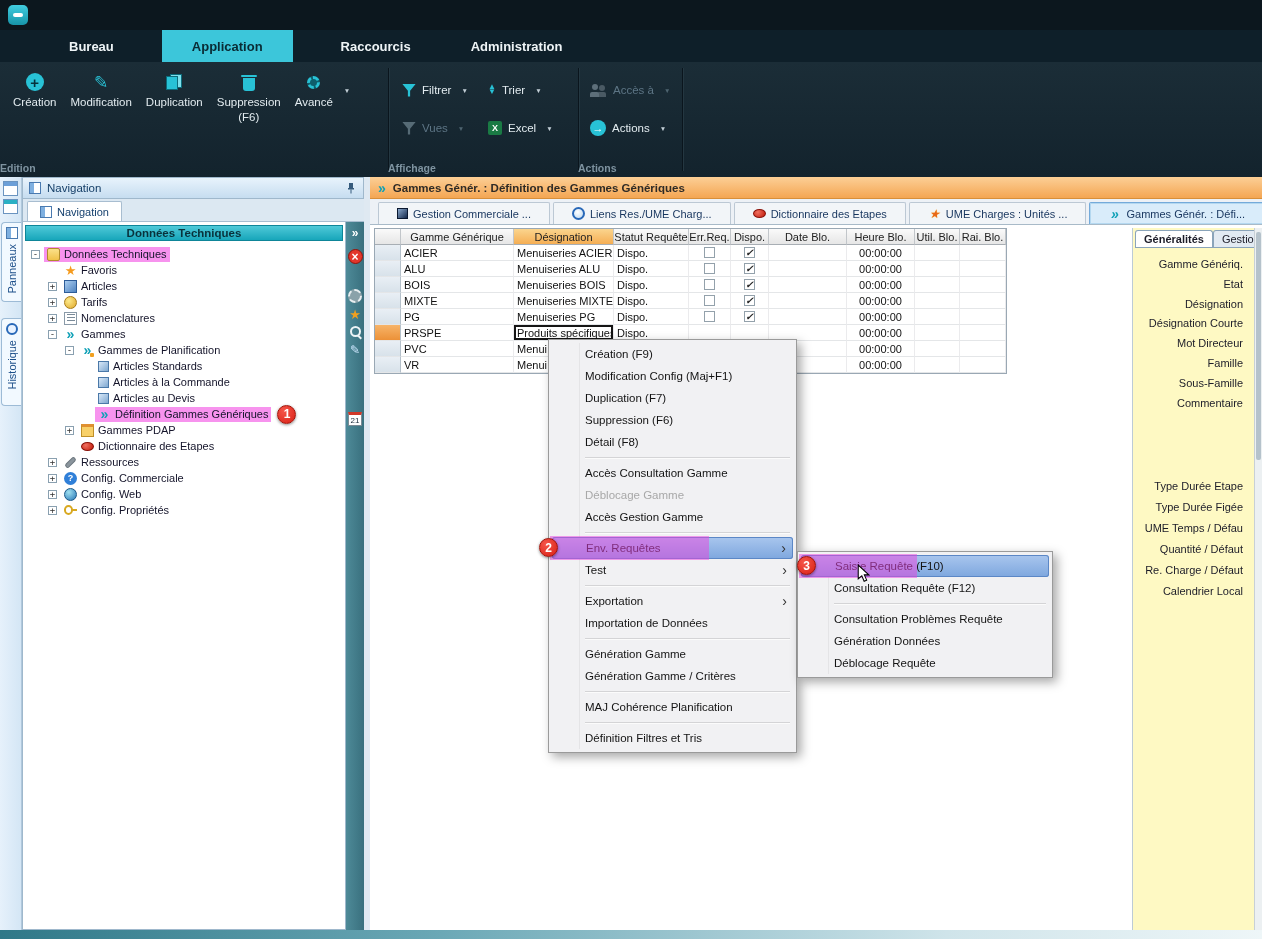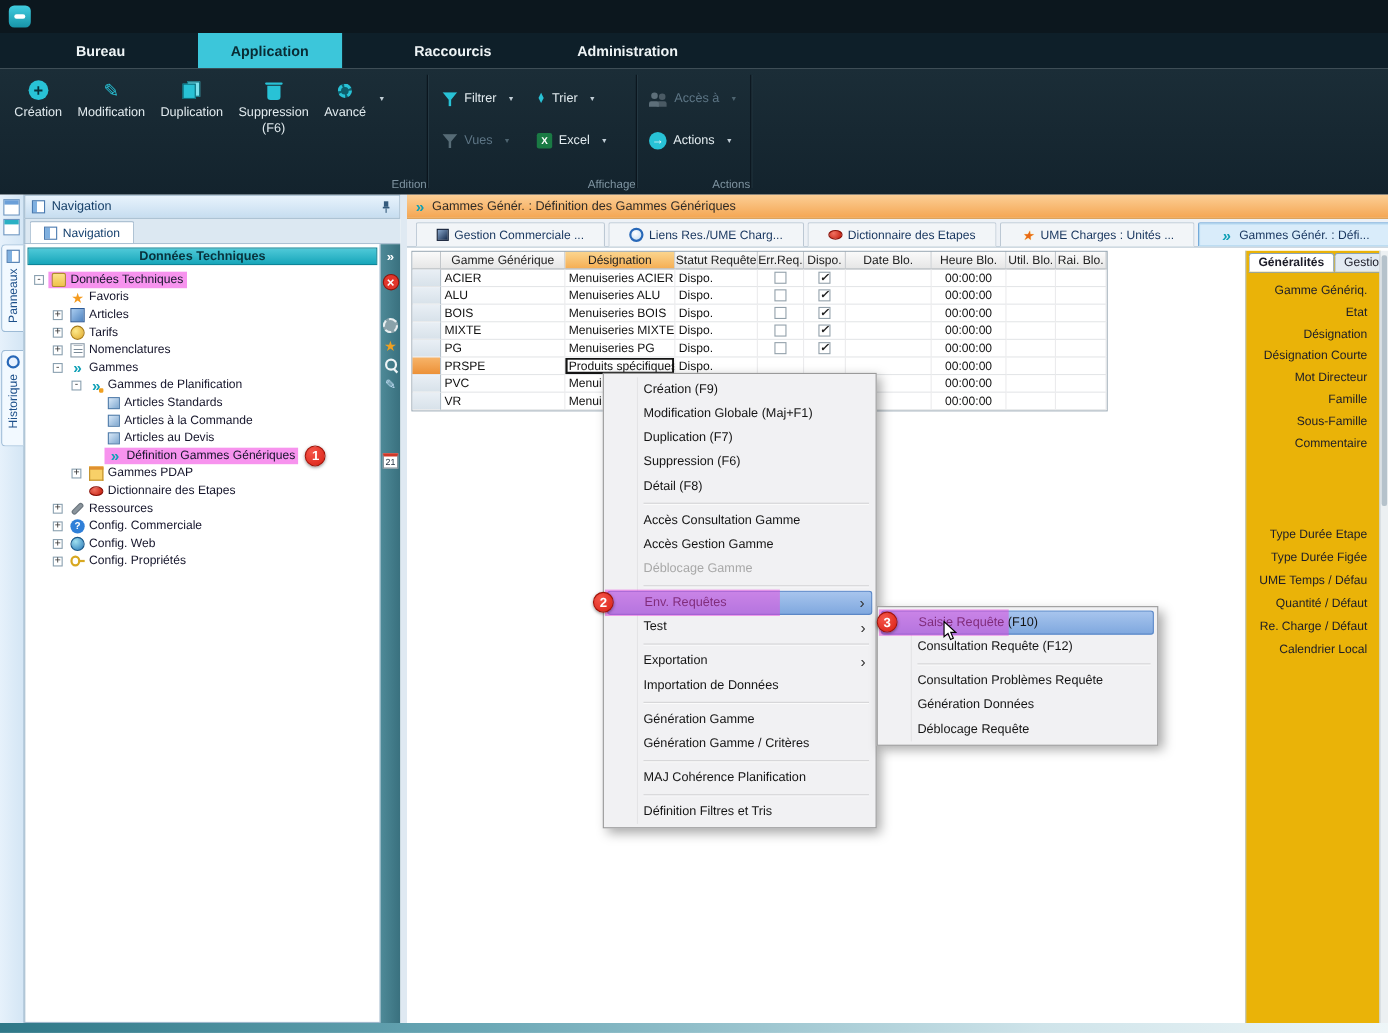--- a/index.html
+++ b/index.html
@@ -7,32 +7,32 @@
   .screen { position:relative; width:1262px; height:939px; background:#fff; overflow:hidden; font-size:11px; }
 
   
   .titlebar { position:absolute; left:0; top:0; width:1262px; height:30px; background:#0c171e; }
   .app-logo { position:absolute; left:8px; top:5px; width:20px; height:20px; border-radius:5px;
     background:linear-gradient(180deg,#41cde0,#1794a8); }
   .app-logo::before { content:""; position:absolute; left:5px; top:8px; width:10px; height:4px; border-radius:2px; background:#fff; }
 
   
   .rtabs { position:absolute; left:0; top:30px; width:1262px; height:32px; background:#0e1f29;
-    display:flex; align-items:stretch; padding-left:57px; gap:54px; }
+    display:flex; align-items:stretch; padding-left:57px; gap:36px; }
   .rtab { display:flex; align-items:center; padding:0 12px; font-weight:bold; font-size:13px; color:#eef4f6; white-space:nowrap; }
   .rtab.on { background:#3cc6da; color:#092b34; padding:0 30px; }
 
   
   .ribbon { position:absolute; left:0; top:62px; width:1262px; height:115px;
     background:linear-gradient(180deg,#1b2d37,#13232d); }
   .rgroup { position:absolute; top:0; height:115px; }
   .rg-edition { left:0; width:388px; }
   .rg-affichage { left:388px; width:190px; }
   .rg-actions { left:578px; width:104px; }
-  .rg-label { position:absolute; bottom:3px; left:0; right:0; text-align:right; font-size:10.5px; color:#7e93a0; }
+  .rg-label { position:absolute; bottom:3px; left:0; right:0; text-align:left; font-size:10.5px; color:#7e93a0;font-weight:bold; }
   .rsep { position:absolute; top:6px; bottom:6px; width:1px; background:#0a151d; box-shadow:1px 0 0 #243741; }
   .edition-row { display:flex; align-items:flex-start; padding:7px 0 0 6px; }
   .bigbtn { display:flex; flex-direction:column; align-items:center; gap:3px; padding:2px 7px;
     color:#e2ebef; font-size:11.5px; text-align:center; line-height:1.15; cursor:default; }
   .bicon { height:22px; display:flex; align-items:center; justify-content:center; }
   .avance-wrap { display:flex; align-items:center; }
   .subkey { margin-top:-1px; }
   .dd { font-size:6.5px; color:#c2ced6; margin-left:4px; }
   .dd.ddis { color:#4e6470; }
   .smbtn { position:absolute; display:flex; align-items:center; gap:6px; color:#e2ebef; font-size:11.5px; height:24px; white-space:nowrap; }
@@ -141,21 +141,21 @@
   .sic.ic-edit::before { content:"✎"; color:#cfe8ff; font-size:12px; }
   .sic.ic-calendar { background:#fff; border:1px solid #7a8a94; border-top:3px solid #d03828; width:14px; height:14px;
     font-size:8px; color:#1a2a3a; }
   .sic.ic-calendar::before { content:"21"; }
 
   .panel-gap { position:absolute; left:364px; top:177px; width:6px; height:753px; background:#dfe9f2; }
 
   
   .main-title { position:absolute; left:370px; top:177px; width:892px; height:22px;
     background:linear-gradient(180deg,#fccf96,#f4a653); border-bottom:1px solid #d88f3a;
-    display:flex; align-items:center; gap:7px; padding:0 8px; font-size:11.5px; font-weight:normal; color:#2f2b26; }
+    display:flex; align-items:center; gap:7px; padding:0 8px; font-size:11.5px; font-weight:bold; color:#2f2b26; }
   .mt-icon::before { content:"»"; color:#0fa0b6; font-weight:bold; font-size:14px; }
   .dtabs { position:absolute; left:370px; top:199px; width:892px; height:26px; background:#edf1f6;
     border-bottom:1px solid #a8bac8; display:flex; align-items:flex-end; padding-left:8px; gap:3px; }
   .dtab { display:flex; align-items:center; gap:5px; height:22px; padding:0 18px; font-size:11px; color:#17355e;
     border:1px solid #bcc8d4; border-bottom:none; background:#f2f5f8; border-radius:2px 2px 0 0; white-space:nowrap; }
   .dtab.on { background:#d9ecfa; border-color:#74aada; box-shadow:inset 0 0 0 1px #b4d8f0; }
   .dti { width:13px; height:13px; flex:none; position:relative; display:inline-flex; align-items:center; justify-content:center; }
   .dti.ic-cube { background:linear-gradient(135deg,#8aa8cc,#14284a); border:1px solid #0a1830; width:11px; height:11px; }
   .dti.ic-clock { border-radius:50%; background:radial-gradient(circle at 40% 35%,#fff,#bcd8f0); border:2px solid #2868b8; }
   .dti.ic-ume::before { content:"★"; color:#e86818; font-size:12px; text-shadow:0 0 1px #ffd24a; }
@@ -172,21 +172,21 @@
     border-right:1px solid #ebebed; border-bottom:1px solid #e4e6e8; overflow:hidden; white-space:nowrap; color:#111; }
   .gc.sel { background:linear-gradient(#e9eff5,#d8e2ea); border-right:1px solid #b4c0ca; padding:0; }
   .grow.cur .gc.sel { background:linear-gradient(#f7b469,#ec9138); }
   .gc.ctr { justify-content:center; padding:0; }
   .gc.cbc { justify-content:center; padding:0; }
   .cb { width:11px; height:11px; background:#fff; border:1px solid #93a1ab; display:inline-flex; align-items:center; justify-content:center; }
   .cb.on::after { content:"✓"; font-size:10px; color:#222; font-weight:bold; margin-top:-1px; }
   .gc.selcell { box-shadow:inset 0 0 0 2px #151515; }
 
   
-  .right-panel { position:absolute; left:1132px; top:228px; width:123px; height:702px; background:#eab308;
+  .right-panel { position:absolute; left:1132px; top:228px; width:123px; height:702px; background:#fef9c3;
     border-left:1px solid #bccbd6; overflow:hidden; }
   .rp-tabs { position:absolute; top:0; left:2px; right:0; height:20px; display:flex; align-items:flex-end;
     border-bottom:1px solid #8aa4ba; }
   .rptab { padding:2px 8px; border:1px solid #8aa4ba; border-bottom:none; border-radius:3px 3px 0 0;
     background:#e2eaf2; font-size:11px; white-space:nowrap; color:#1c1c28; }
   .rptab.on { background:#fff; font-weight:bold; }
   .rp-fields { position:absolute; right:12px; text-align:right; color:#1c1c28; }
   .rp-fields.top { top:30px; } .rp-fields.top .fld { height:19.8px; }
   .rp-fields.bottom { top:252px; } .rp-fields.bottom .fld { height:21px; }
   .fld { white-space:nowrap; }
@@ -764,21 +764,21 @@
 
       <div class="mi">
 
         <span class="mi-label">Création (F9)</span>
 
       </div>
 
 
       <div class="mi">
 
-        <span class="mi-label">Modification Globale (Maj+F1)</span>
+        <span class="mi-label">Modification Config (Maj+F1)</span>
 
       </div>
 
       <div class="mi">
 
         <span class="mi-label">Duplication (F7)</span>
 
       </div>
 
       <div class="mi">
@@ -799,29 +799,29 @@
         
         
       </div>
 
       <div class="mi">
 
         <span class="mi-label">Accès Consultation Gamme</span>
 
       </div>
 
+      <div class="mi dis">
+
+        <span class="mi-label">Déblocage Gamme</span>
+
+      </div>
+
       <div class="mi">
 
         <span class="mi-label">Accès Gestion Gamme</span>
-
-      </div>
-
-      <div class="mi dis">
-
-        <span class="mi-label">Déblocage Gamme</span>
 
       </div>
 
       <div class="mi sep">
         
         
         
         
       </div>
 

